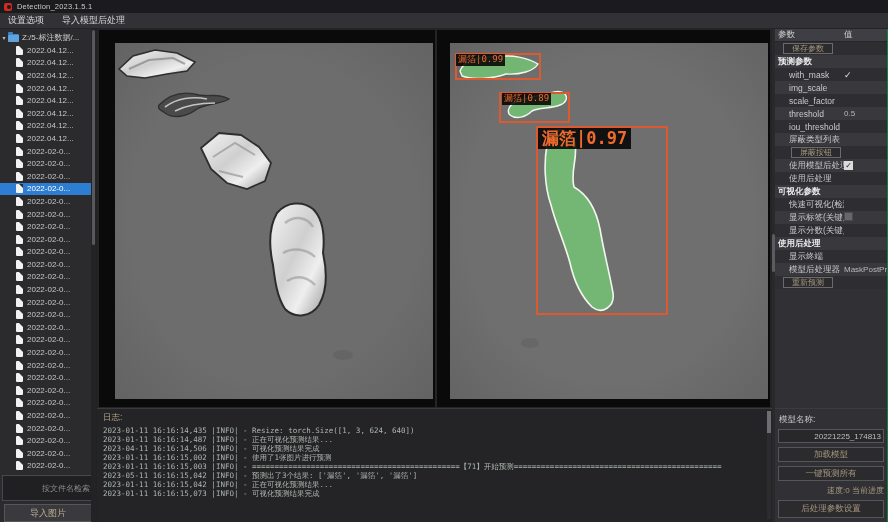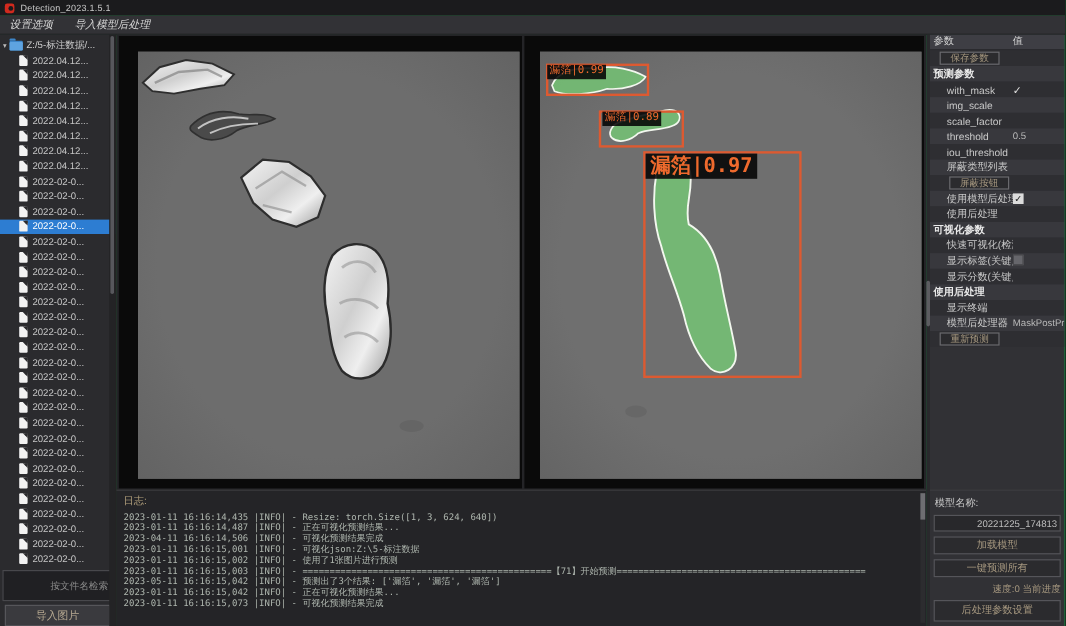--- a/index.html
+++ b/index.html
@@ -7,21 +7,21 @@
   .window {
     position:relative; width:888px; height:522px; overflow:hidden;
     background:#15803d; font-family:"Liberation Sans", sans-serif;
     color:#cfcfcf; -webkit-font-smoothing:antialiased;
   }
   
   .titlebar { height:13px; background:#1b1b1d; display:flex; align-items:center; padding-left:4px; }
   .app-icon { width:8px; height:8px; border-radius:2px; background:#d12a1e; margin-right:5px; position:relative; }
   .app-icon::after { content:""; position:absolute; right:1px; top:2px; width:4px; height:4px; border-radius:50%; background:#1b1b1d; }
   .app-title { font-size:7.5px; color:#c9c9c9; letter-spacing:.2px; }
-  .menubar { height:16px; background:#323236; display:flex; align-items:center; gap:18px; padding-left:8px; border-bottom:1px solid #242426;font-style:italic; }
+  .menubar { height:16px; background:#323236; display:flex; align-items:center; gap:18px; padding-left:8px; border-bottom:1px solid #242426; }
   .menu-item { font-size:9px; color:#d6d6d6; cursor:default; }
   
   .content { display:flex; height:493px; }
   
   .left-panel { width:97px; background:#2b2b2e; display:flex; flex-direction:column; position:relative; border-right:1px solid #222; }
   .tree { flex:1; overflow:hidden; padding-top:2px; }
   .tree-root { display:flex; align-items:center; height:13px; font-size:8px; white-space:nowrap; }
   .caret { width:8px; font-size:6px; color:#bbb; text-align:center; }
   .folder-icon { width:11px; height:8px; background:#3d85c8; border-radius:1px; position:relative; margin-right:3px; flex:none; }
   .folder-icon::before { content:""; position:absolute; top:-2px; left:0; width:5px; height:2px; background:#3d85c8; border-radius:1px 1px 0 0; }
@@ -321,21 +321,20 @@
           </div>
         </div>
       </div>
 
       <div class="log">
         <div class="log-title">日志:</div>
         <div id="log-lines">
             <div class="log-line">2023-01-11 16:16:14,435 |INFO| - Resize: torch.Size([1, 3, 624, 640])</div>
             <div class="log-line">2023-01-11 16:16:14,487 |INFO| - 正在可视化预测结果...</div>
             <div class="log-line">2023-04-11 16:16:14,506 |INFO| - 可视化预测结果完成</div>
-            <div class="log-line">2023-01-11 16:16:15,001 |INFO| - 可视化json:Z:\5-标注数据</div>
             <div class="log-line">2023-01-11 16:16:15,002 |INFO| - 使用了1张图片进行预测</div>
             <div class="log-line">2023-01-11 16:16:15,003 |INFO| - ==============================================【71】开始预测==============================================</div>
             <div class="log-line">2023-05-11 16:16:15,042 |INFO| - 预测出了3个结果: ['漏箔', '漏箔', '漏箔']</div>
             <div class="log-line">2023-01-11 16:16:15,042 |INFO| - 正在可视化预测结果...</div>
             <div class="log-line">2023-01-11 16:16:15,073 |INFO| - 可视化预测结果完成</div>
           </div>
         <div class="log-scrollbar">
           <div class="log-scroll-thumb"></div>
         </div>
       </div>

